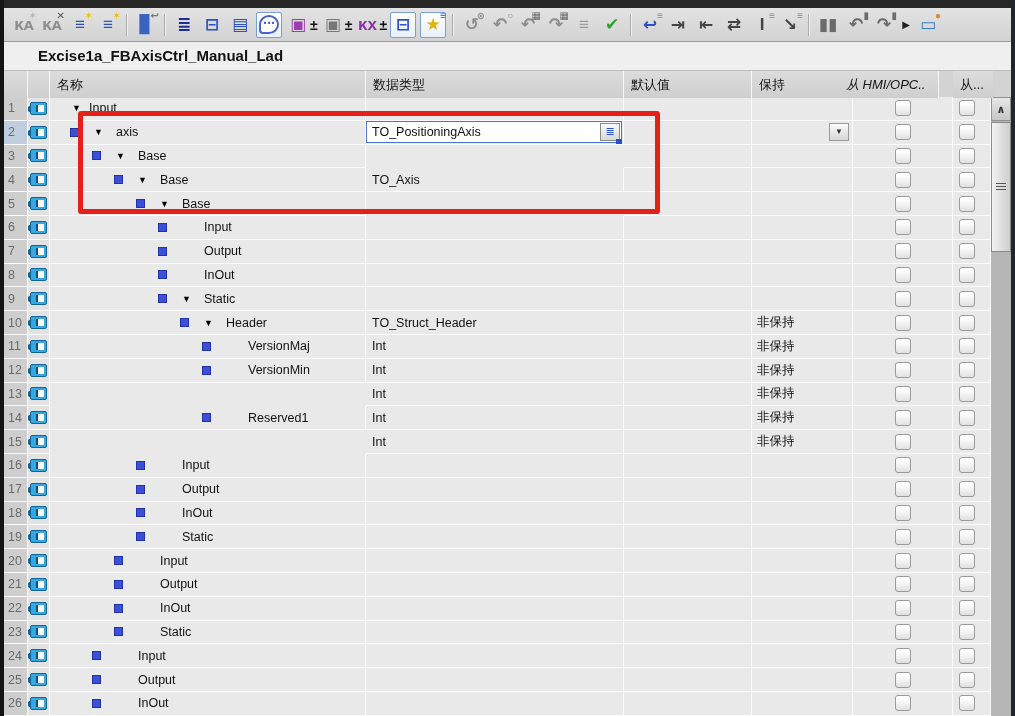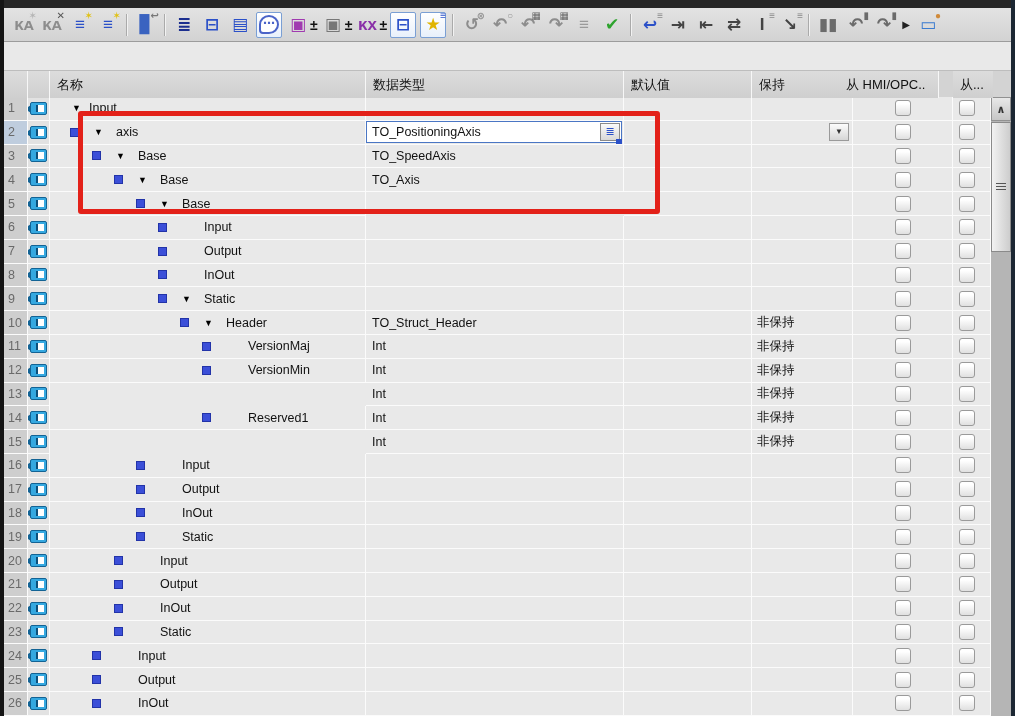--- a/index.html
+++ b/index.html
@@ -233,29 +233,32 @@
       </div>
       <div class="tb-icon tb-small">
         <span class="main" style="color: rgb(34, 34, 34); font-size: 10px;">▶</span>
       </div>
       <div class="tb-icon">
         <span class="main" style="color: rgb(58, 123, 208);">▭</span>
         <span class="sub" style="color: rgb(208, 138, 58);">●</span>
       </div>
     </div>
 
+  <div class="title-row">
+    <div class="t">Excise1a_FBAxisCtrl_Manual_Lad</div>
+  </div>
 
   <div class="hdr" style="left:4px;width:1007px;">
     <div class="hcell" style="left:0;width:24px;"></div>
     <div class="hcell" style="left:24px;width:22px;"></div>
     <div class="hcell" style="left:46px;width:316px;">名称</div>
     <div class="hcell" style="left:620px;width:128px;">默认值</div>
     <div class="hcell" style="left:362px;width:258px;">数据类型</div>
     <div class="hcell" style="left:748px;width:101px;">保持</div>
-    <div class="hcell" style="left:835px;width:100px;">从 HMI/OPC..</div>
+    <div class="hcell" style="left:835px;width:100px;font-style:italic;">从 HMI/OPC..</div>
     <div class="hcell" style="left:949px;width:40px;border-right:none;">从...</div>
   </div>
 
   <div class="body" id="tbody">
       <div class="row">
         <div class="cell c-num">1</div>
         <div class="cell c-icon">
           <div class="tag-icon">
             <div class="inner"></div>
           </div>
@@ -313,21 +316,20 @@
             <div class="inner"></div>
           </div>
         </div>
         <div class="cell c-name" style="padding-left: 42px;">
           <div class="slot-b">
             <div class="bullet"></div>
           </div>
           <div class="slot-a">▼</div>
           <span>Base</span>
         </div>
-        <div class="cell c-type">TO_SpeedAxis</div>
         <div class="cell c-def"></div>
         <div class="cell c-ret"></div>
         <div class="cell c-hmi">
           <div class="chk"></div>
         </div>
         <div class="cell c-from">
           <div class="chk"></div>
         </div>
       </div>
       <div class="row">

